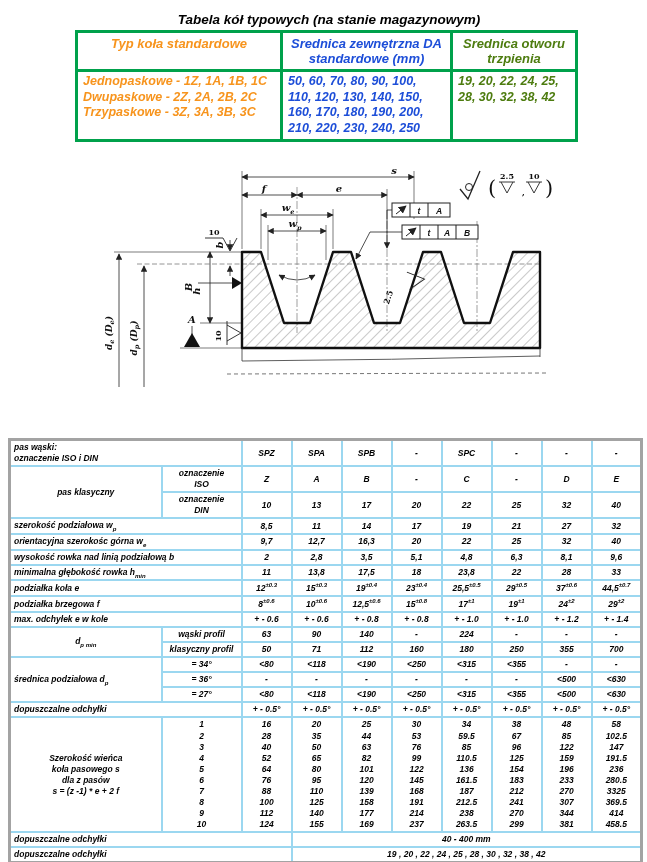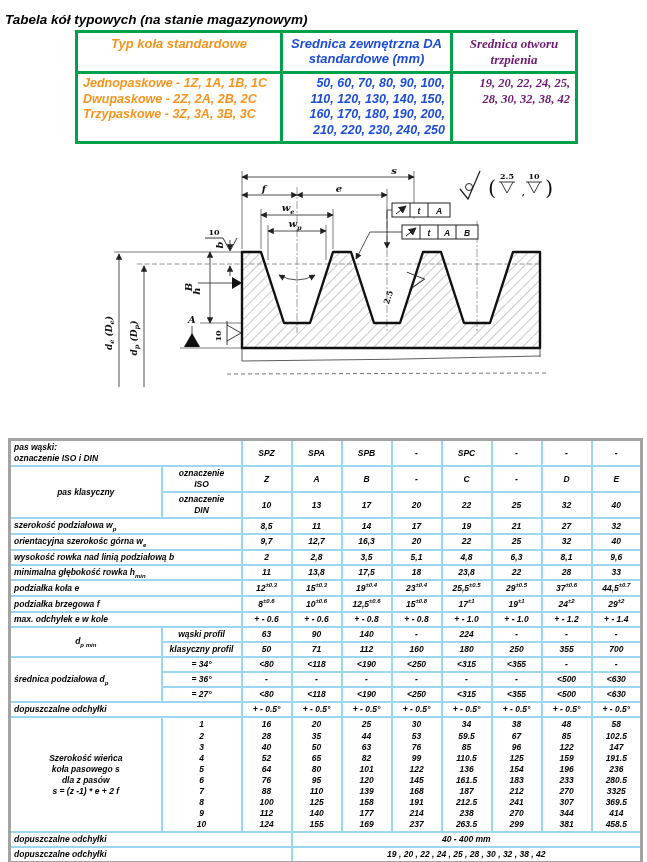--- a/index.html
+++ b/index.html
@@ -1,30 +1,30 @@
 <!DOCTYPE html>
 <html><head>
 <meta charset="utf-8">
 <style>
   html,body{margin:0;padding:0;}
   body{width:647px;height:862px;background:#fff;position:relative;
        font-family:"Liberation Sans",sans-serif;color:#000;overflow:hidden;}
 
-  .page-title{position:absolute;top:12px;left:5px;width:626px;
+  .page-title{position:absolute;top:12px;left:16px;width:626px;text-align:center;
        font-size:13.5px;font-weight:bold;font-style:italic;}
 
   
   table.stock{position:absolute;left:75px;top:30px;width:500px;
        border-collapse:collapse;table-layout:fixed;}
   table.stock td{border:3px solid #00A14B;padding:2px 5px;vertical-align:top;
        font-weight:bold;font-style:italic;}
   table.stock td.hd{text-align:center;font-size:13px;padding-top:3px;padding-bottom:3px;}
   table.stock td.bd{font-size:12.5px;line-height:1.25;}
-  .c-orange{color:#F7941D;} .c-blue{color:#1d4ed8;} .c-red{color:#701a75;font-family:Liberation Serif, serif;}
-  .tcenter{text-align:right;}
+  .c-orange{color:#F7941D;} .c-blue{color:#1d4ed8;} .c-red{color:#4d7c0f;}
+  .tcenter{text-align:left;}
 
   
   .drawing{position:absolute;left:92px;top:163px;width:470px;height:258px;}
   .drawing text{fill:#111;}
   .dimtxt{font-family:"DejaVu Serif",serif;font-style:italic;font-weight:bold;font-size:10px;}
   .smalltxt{font-family:"DejaVu Serif",serif;font-weight:bold;font-size:8px;}
   .toltxt{font-family:"Liberation Sans",sans-serif;font-weight:bold;font-style:italic;font-size:8.5px;}
   .svgsub{font-size:6.5px;}
   .paren{font-family:"DejaVu Serif",serif;font-size:21px;font-weight:normal;}
 

